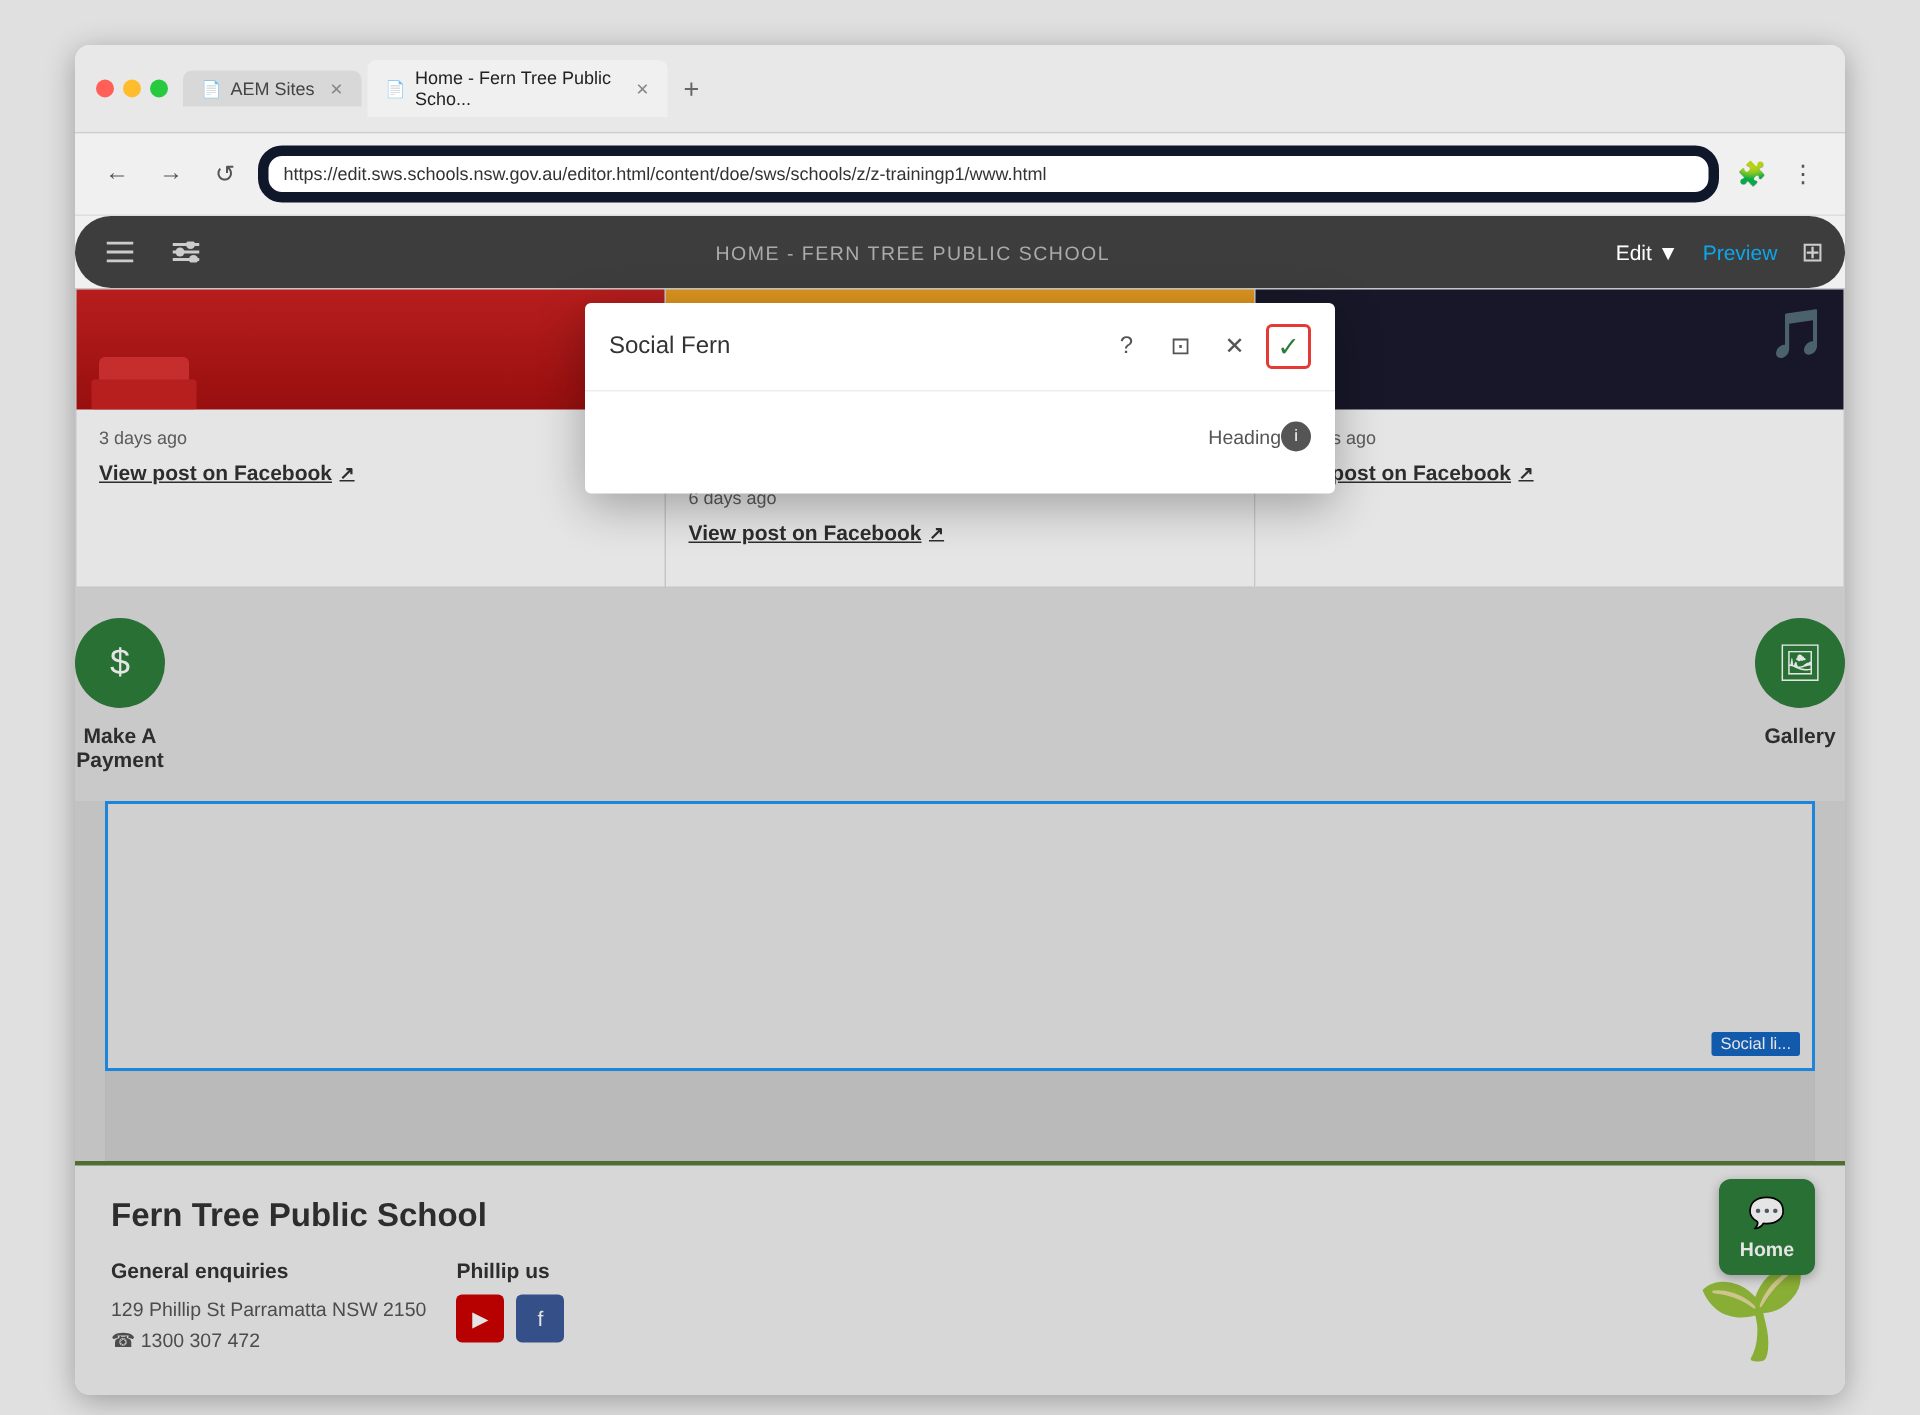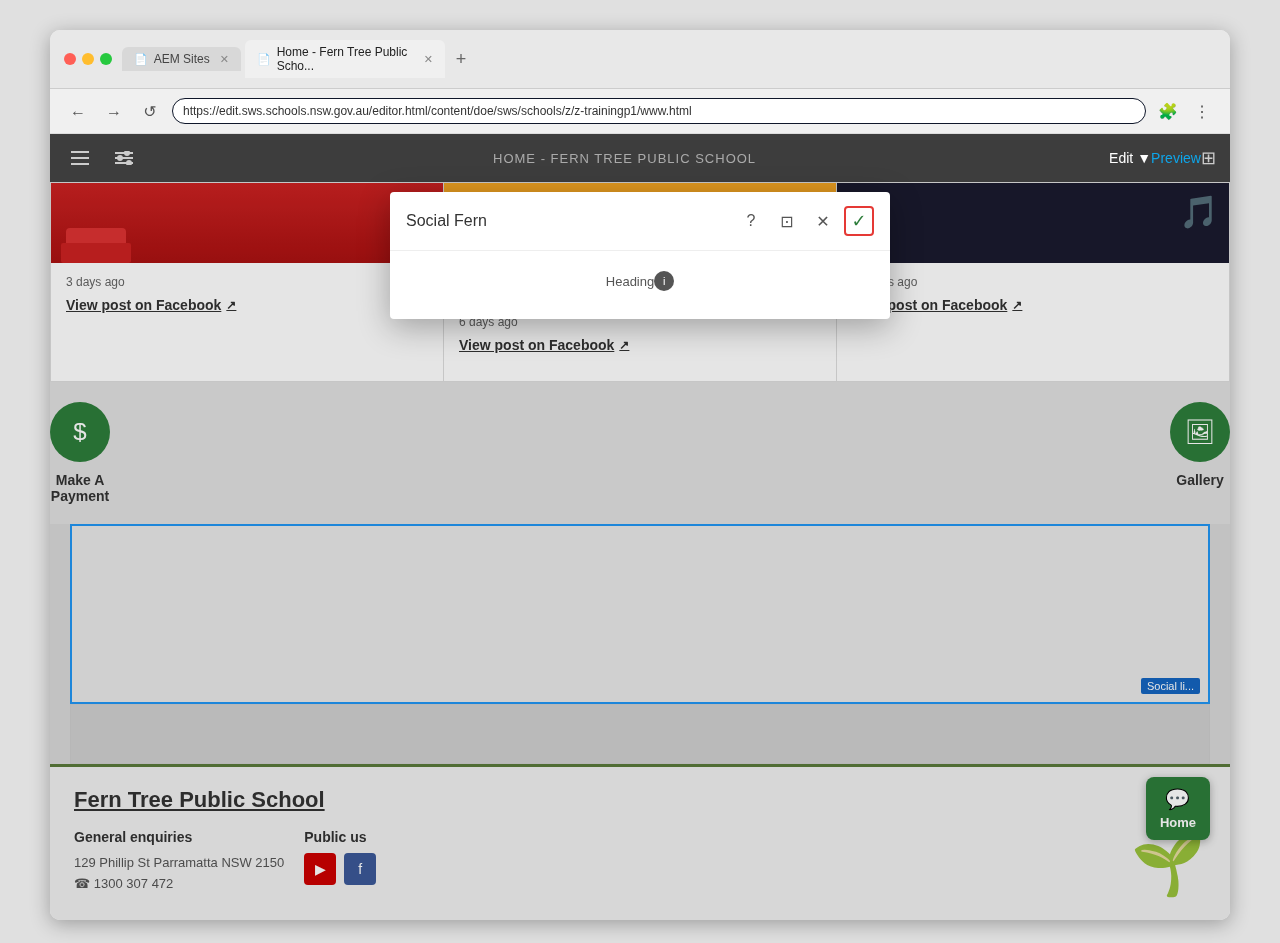--- a/index.html
+++ b/index.html
@@ -102,21 +102,21 @@
       display: flex;
       align-items: center;
       justify-content: center;
     }
 
     .nav-btn:disabled { color: #bbb; cursor: default; }
 
     .address-bar {
       flex: 1;
       padding: 5px 10px;
-      border: 1px solid #0f172a;
+      border: 7px solid #0f172a;
       border-radius: 16px;
       font-size: 12px;
       color: #333;
       background: #fff;
     }
 
     .toolbar-right {
       display: flex;
       gap: 6px;
     }
@@ -135,20 +135,21 @@
     }
 
     
     .aem-toolbar {
       background: #3d3d3d;
       padding: 0 14px;
       display: flex;
       align-items: center;
       justify-content: space-between;
       height: 48px;
+      border-radius: 24px;
     }
 
     .aem-toolbar-left {
       display: flex;
       align-items: center;
       gap: 12px;
     }
 
     .aem-toolbar-icon {
       width: 32px;
@@ -164,20 +165,21 @@
     .aem-title {
       color: #aaa;
       font-size: 13px;
       letter-spacing: 1px;
       font-weight: 500;
     }
 
     .aem-toolbar-right {
       display: flex;
       align-items: center;
+      gap: 16px;
     }
 
     .edit-dropdown {
       display: flex;
       align-items: center;
       gap: 4px;
       color: #fff;
       font-size: 14px;
       cursor: pointer;
     }
@@ -309,21 +311,20 @@
       background: #f0f0f0;
       padding: 20px 24px;
       border-top: 3px solid #5a7a3a;
     }
 
     .footer-school-name {
       font-size: 22px;
       font-weight: bold;
       color: #333;
       margin-bottom: 16px;
-      text-decoration: underline;
     }
 
     .footer-columns {
       display: flex;
       gap: 20px;
     }
 
     .footer-col h4 {
       font-size: 14px;
       font-weight: bold;
@@ -426,21 +427,21 @@
       font-size: 18px;
     }
 
     .modal-body {
       padding: 20px 16px;
     }
 
     .field-label-row {
       display: flex;
       align-items: center;
-      justify-content: center;
+      justify-content: flex-end;
       margin-bottom: 8px;
     }
 
     .field-label {
       font-size: 13px;
       color: #555;
     }
 
     .info-icon {
       width: 20px;
@@ -620,21 +621,21 @@
       <div class="footer-school-name">Fern Tree Public School</div>
       <div class="footer-columns">
         <div class="footer-col">
           <h4>General enquiries</h4>
           <address>
             <p>129 Phillip St Parramatta NSW 2150</p>
             <p>☎ 1300 307 472</p>
           </address>
         </div>
         <div class="footer-col">
-          <h4>Public us</h4>
+          <h4>Phillip us</h4>
           <div class="social-icons">
             <div class="social-icon youtube">▶</div>
             <div class="social-icon facebook">f</div>
           </div>
         </div>
         <div class="footer-plant">🌱</div>
       </div>
     </div>
 
     <div class="help-btn">

